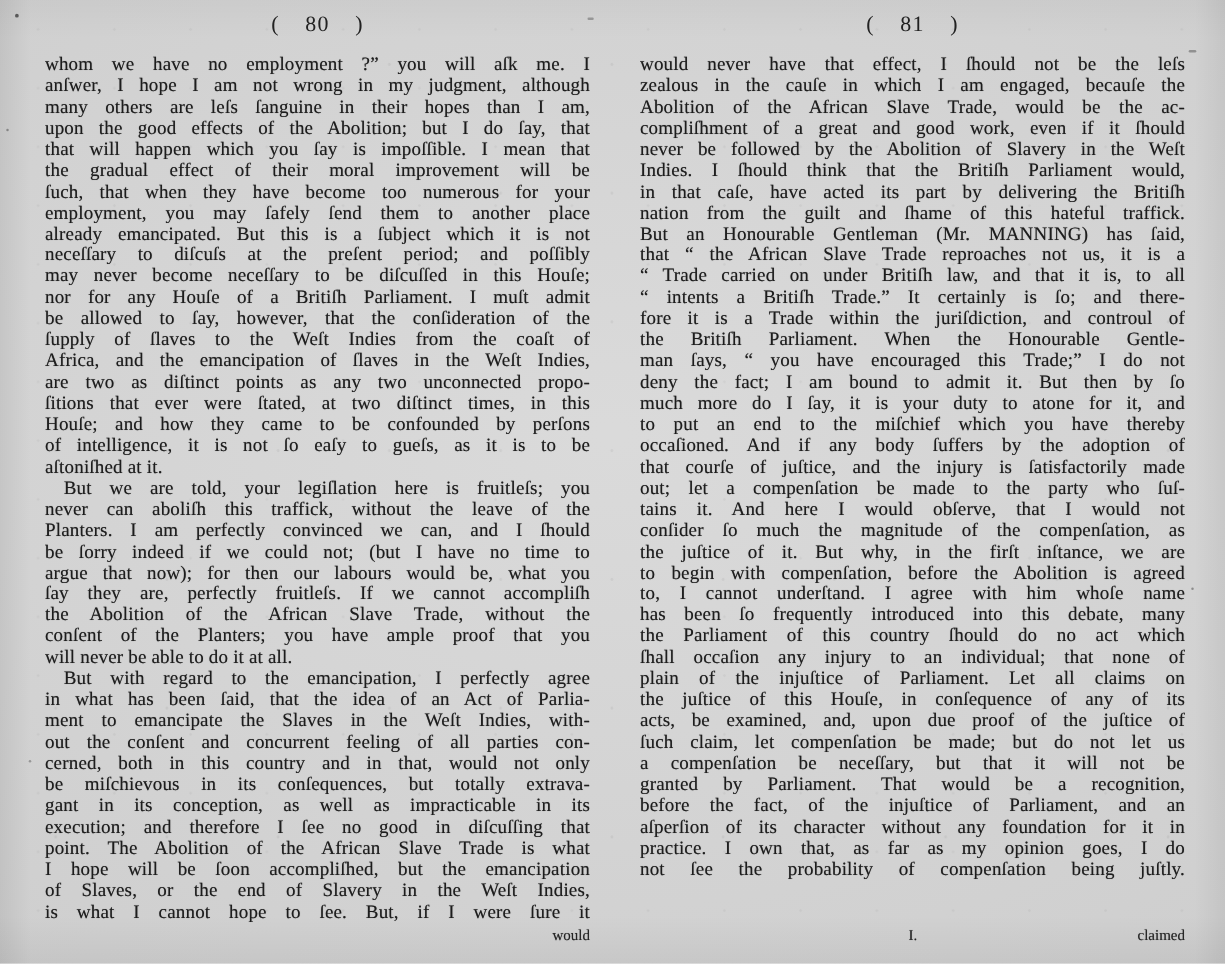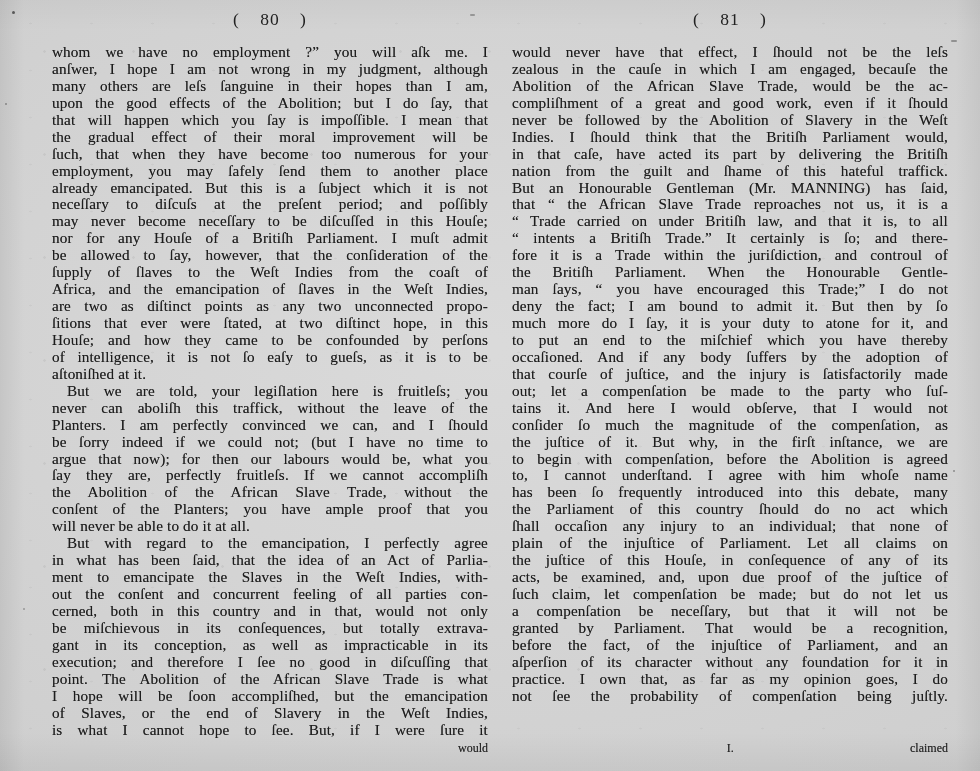--- a/index.html
+++ b/index.html
@@ -18,21 +18,21 @@
       linear-gradient(180deg, rgba(0,0,0,0.03) 0%, rgba(0,0,0,0.0) 4%, rgba(0,0,0,0.0) 95%, rgba(0,0,0,0.05) 100%),
       radial-gradient(rgba(0,0,0,0.055) 1px, transparent 1.4px),
       radial-gradient(rgba(0,0,0,0.045) 1px, transparent 1.4px);
     background-size: 100% 100%, 100% 100%, 100% 100%, 89px 103px, 61px 47px;
     color: #1c1c1c;
   }
   .page {
     position: absolute;
     top: 0; height: 100%;
   }
-  .page-left  { left: 52px;  width: 436px; }
+  .page-left  { left: 36px;  width: 436px; }
   .page-right { left: 512px; width: 436px; }
   .page-header {
     position: absolute;
     top: 9px; left: 0; right: 0;
     text-align: center;
     font-size: 17.5px;
     word-spacing: 15px;
     letter-spacing: 1px;
     color: #222;
   }
@@ -94,21 +94,21 @@
         <div class="text-line">ſuch, that when they have become too numerous for your</div>
         <div class="text-line">employment, you may ſafely ſend them to another place</div>
         <div class="text-line">already emancipated.  But this is a ſubject which it is not</div>
         <div class="text-line">neceſſary to diſcuſs at the preſent period; and poſſibly</div>
         <div class="text-line">may never become neceſſary to be diſcuſſed in this Houſe;</div>
         <div class="text-line">nor for any Houſe of a Britiſh Parliament.  I muſt admit</div>
         <div class="text-line">be allowed to ſay, however, that the conſideration of the</div>
         <div class="text-line">ſupply of ſlaves to the Weſt Indies from the coaſt of</div>
         <div class="text-line">Africa, and the emancipation of ſlaves in the Weſt Indies,</div>
         <div class="text-line">are two as diſtinct points as any two unconnected propo-</div>
-        <div class="text-line">ſitions that ever were ſtated, at two diſtinct hope, in this</div>
+        <div class="text-line">ſitions that ever were ſtated, at two diſtinct times, in this</div>
         <div class="text-line">Houſe; and how they came to be confounded by perſons</div>
         <div class="text-line">of intelligence, it is not ſo eaſy to gueſs, as it is to be</div>
         <div class="text-line para-end">aſtoniſhed at it.</div>
         <div class="text-line indent">But we are told, your legiſlation here is fruitleſs; you</div>
         <div class="text-line">never can aboliſh this traffick, without the leave of the</div>
         <div class="text-line">Planters.  I am perfectly convinced we can, and I ſhould</div>
         <div class="text-line">be ſorry indeed if we could not; (but I have no time to</div>
         <div class="text-line">argue that now); for then our labours would be, what you</div>
         <div class="text-line">ſay they are, perfectly fruitleſs.  If we cannot accompliſh</div>
         <div class="text-line">the Abolition of the African Slave Trade, without the</div>

